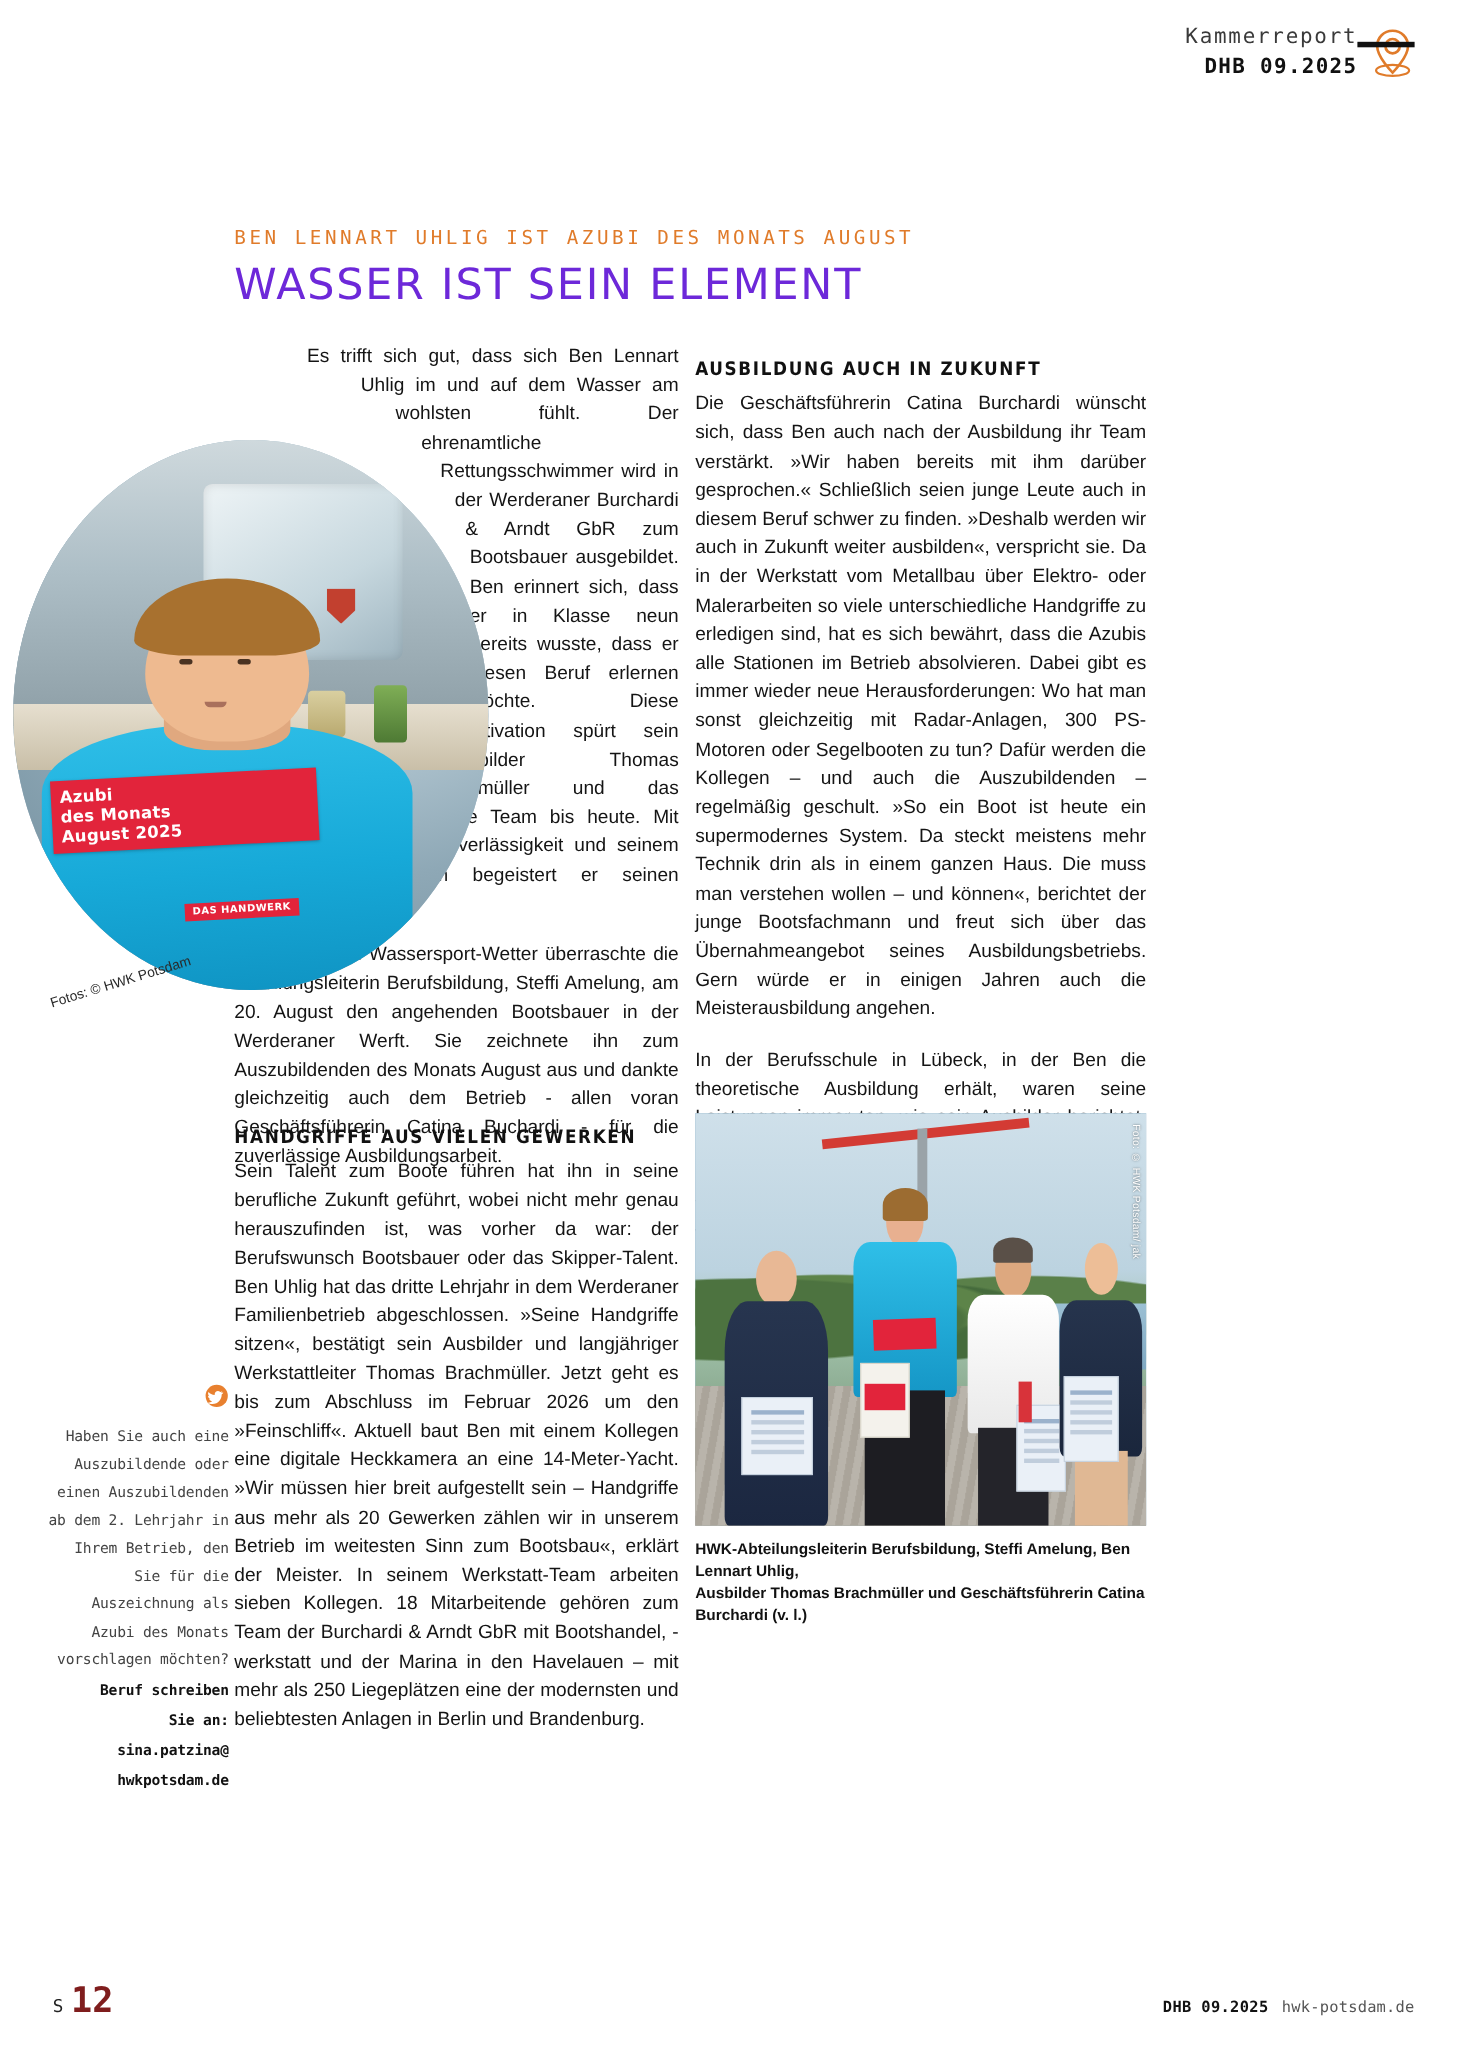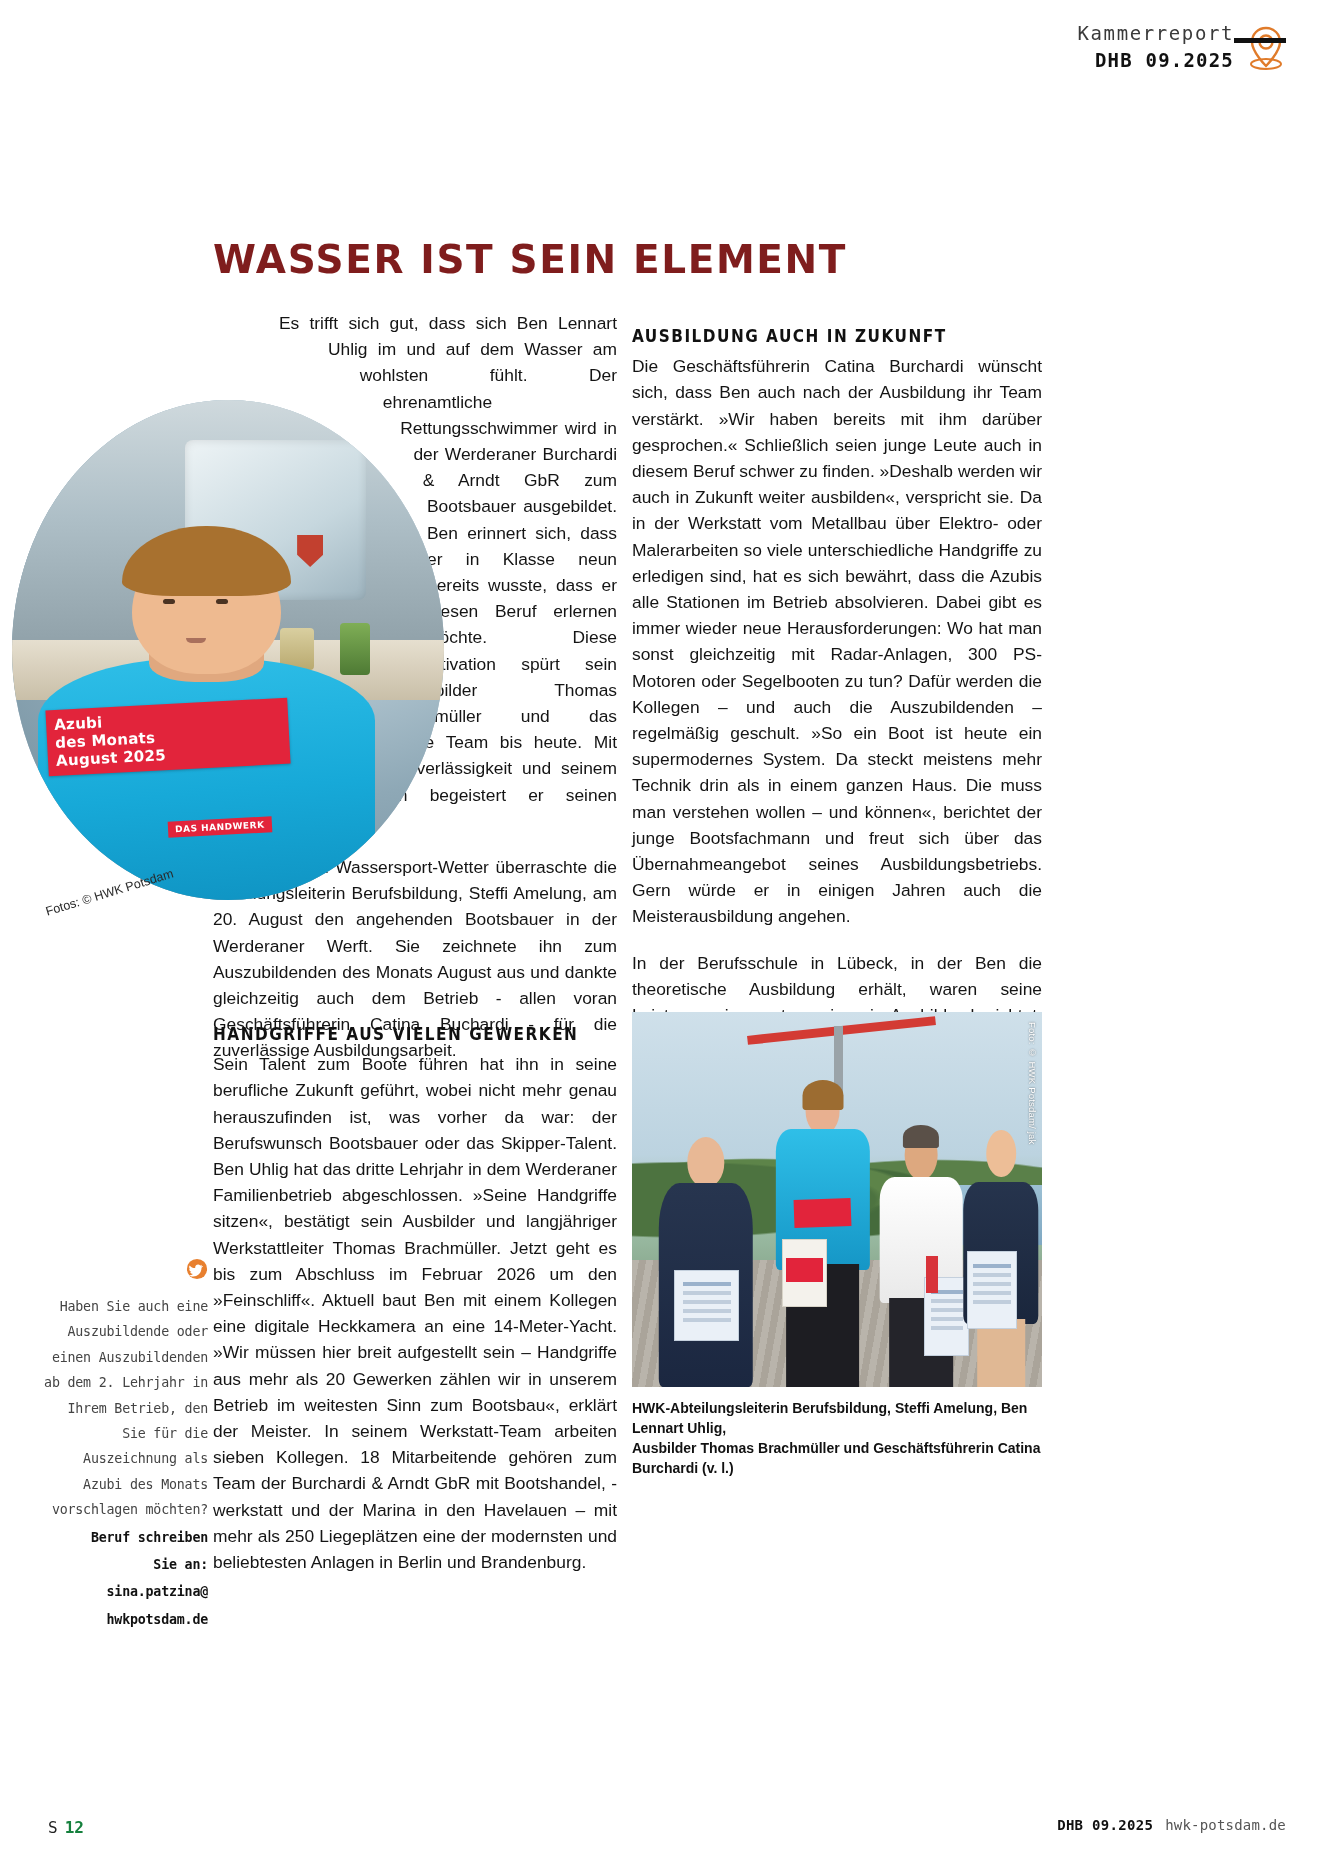--- a/index.html
+++ b/index.html
@@ -57,22 +57,22 @@
     letter-spacing: 3.2px;
     color: #e07b2a;
     font-weight: 400;
   }
   .headline {
     position: absolute;
     left: 213px; top: 237px;
     font-family: "DejaVu Sans", sans-serif;
     font-size: 39px;
     letter-spacing: 1.6px;
-    color: #7f1d1d;
-    font-weight: 700;
+    color: #6d28d9;
+    font-weight: 400;
   }
 
   
   .col {
     position: absolute;
     font-family: "Liberation Sans Narrow", "Liberation Sans", sans-serif;
     font-size: 17.4px;
     line-height: 26.2px;
     color: #141414;
     text-align: justify;
@@ -346,21 +346,21 @@
     position: absolute;
     left: 48px; bottom: 38px;
     display: flex; align-items: baseline; gap: 7px;
   }
   .footer-s {
     font-family: "DejaVu Sans Mono", monospace;
     font-size: 16px; color: #222;
   }
   .footer-num {
     font-family: "DejaVu Sans Mono", monospace;
-    font-size: 16px; font-weight: 700; color: #15803d;
+    font-size: 32px; font-weight: 700; color: #7f1d1d;
   }
   .footer-right {
     position: absolute;
     right: 40px; bottom: 42px;
     display: flex; align-items: baseline; gap: 12px;
   }
   .footer-issue {
     font-family: "DejaVu Sans Mono", monospace;
     font-size: 14px; font-weight: 700; color: #111; letter-spacing: .3px;
   }
@@ -380,20 +380,21 @@
       <div class="masthead-issue">DHB 09.2025</div>
     </div>
     <svg class="pin-icon" viewBox="0 0 40 48">
       <ellipse cx="20" cy="41" rx="15" ry="5" fill="none" stroke="#e07b2a" stroke-width="2"></ellipse>
       <path d="M20 5 C12 5 6 11 6 19 C6 29 20 43 20 43 C20 43 34 29 34 19 C34 11 28 5 20 5 Z" fill="none" stroke="#e07b2a" stroke-width="2.4"></path>
       <circle cx="20" cy="19" r="6.5" fill="none" stroke="#e07b2a" stroke-width="2.4"></circle>
     </svg>
   </div>
   <div class="masthead-rule"></div>
 
+  <div class="kicker">BEN LENNART UHLIG IST AZUBI DES MONATS AUGUST</div>
   <h1 class="headline">WASSER IST SEIN ELEMENT</h1>
 
   <div class="col col-left">
     <div class="float-circle"></div>
     <p>Es trifft sich gut, dass sich Ben Lennart Uhlig im und auf dem Wasser am wohlsten fühlt. Der ehrenamtliche Rettungsschwimmer wird in der Werderaner Burchardi &amp; Arndt GbR zum Bootsbauer ausgebildet. Ben erinnert sich, dass er in Klasse neun bereits wusste, dass er diesen Beruf erlernen möchte. Diese Motivation spürt sein Ausbilder Thomas Brachmüller und das gesamte Team bis heute. Mit seiner Zuverlässigkeit und seinem Ideenreichtum begeistert er seinen Ausbilder.</p>
     <p>Bei schönstem Wassersport-Wetter überraschte die Abteilungsleiterin Berufsbildung, Steffi Amelung, am 20. August den angehenden Bootsbauer in der Werderaner Werft. Sie zeichnete ihn zum Auszubildenden des Monats August aus und dankte gleichzeitig auch dem Betrieb - allen voran Geschäftsführerin Catina Buchardi - für die zuverlässige Ausbildungsarbeit.</p>
   </div>
 
   <div class="col col-left-b">
     <div class="subhead">HANDGRIFFE AUS VIELEN GEWERKEN</div>

